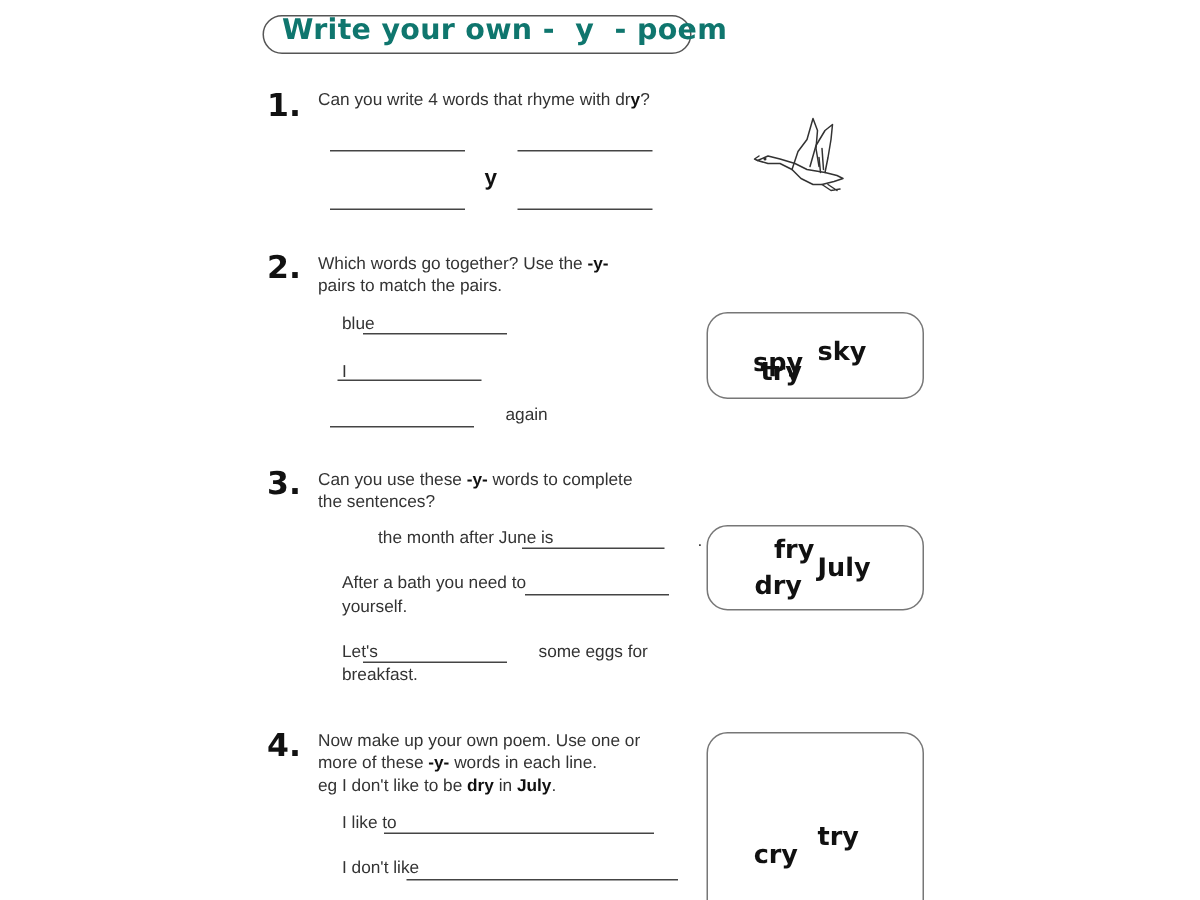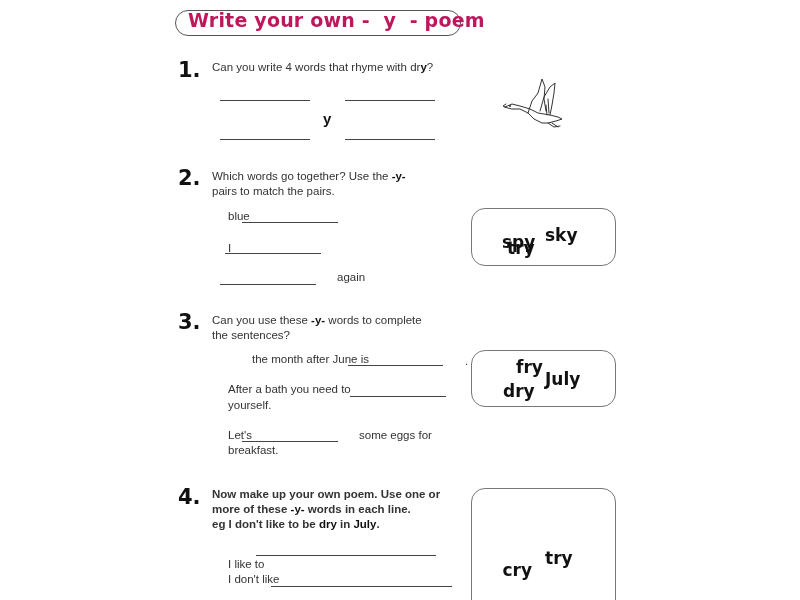--- a/index.html
+++ b/index.html
@@ -7,21 +7,21 @@
     width: 800px; height: 600px; overflow: hidden; background: #ffffff;
     position: relative; font-family: "Liberation Sans", sans-serif; color: #222;
   }
   .abs { position: absolute; }
   .title-pill {
     left: 175px; top: 10px; width: 286px; height: 26px;
     border: 1.5px solid #555; border-radius: 14px; box-sizing: border-box;
   }
   .title-text {
     left: 188px; top: 9px; font-family: "DejaVu Sans", sans-serif;
-    font-weight: bold; font-size: 19px; color: #be185d; white-space: pre; letter-spacing: 0.2px;
+    font-weight: bold; font-size: 19px; color: #0f766e; white-space: pre; letter-spacing: 0.2px;
   }
   .qnum {
     font-family: "DejaVu Sans", sans-serif; font-weight: bold; font-size: 21px; color: #111;
   }
   .qtext { font-size: 11.5px; line-height: 15px; color: #333; }
   .qtext b { color: #111; }
   .line { border-bottom: 1px solid #444; height: 0; }
   .label { font-size: 11.5px; color: #333; white-space: pre; margin-left: 16px; }
   .wordbox {
     border: 1.5px solid #777; border-radius: 14px; box-sizing: border-box;
@@ -83,22 +83,22 @@
 <div class="abs line" style="left:242px;top:441px;width:96px;"></div>
 <div class="abs label" style="left:343px;top:429px;">some eggs for</div>
 <div class="abs label" style="left:212px;top:444px;">breakfast.</div>
 
 <div class="abs wordbox" style="left:471px;top:350px;width:145px;height:57px;"></div>
 <div class="abs bw" style="left:516px;top:357px;">fry</div>
 <div class="abs bw" style="left:503px;top:381px;">dry</div>
 <div class="abs bw" style="left:545px;top:369px;">July</div>
 
 <div class="abs qnum" style="left:178px;top:485px;">4.</div>
-<div class="abs qtext" style="left:212px;top:487px;font-weight:bold;"><span>Now make up your own poem. Use one or</span><br><span>more of these </span><b>-y-</b><span> words in each line.</span><br><span>eg I don't like to be </span><b>dry</b><span> in </span><b>July</b><span>.</span></div>
-<div class="abs label" style="left:212px;top:558px;">I like to</div>
+<div class="abs qtext" style="left:212px;top:487px;"><span>Now make up your own poem. Use one or</span><br><span>more of these </span><b>-y-</b><span> words in each line.</span><br><span>eg I don't like to be </span><b>dry</b><span> in </span><b>July</b><span>.</span></div>
+<div class="abs label" style="left:212px;top:543px;">I like to</div>
 <div class="abs line" style="left:256px;top:555px;width:180px;"></div>
 <div class="abs label" style="left:212px;top:573px;">I don't like</div>
 <div class="abs line" style="left:271px;top:586px;width:181px;"></div>
 
 <div class="abs wordbox" style="left:471px;top:488px;width:145px;height:130px;"></div>
 <div class="abs bw" style="left:482px;top:510px;width:50px;text-align:right;line-height:24px;">
   <div>cry</div>
   
   
   

